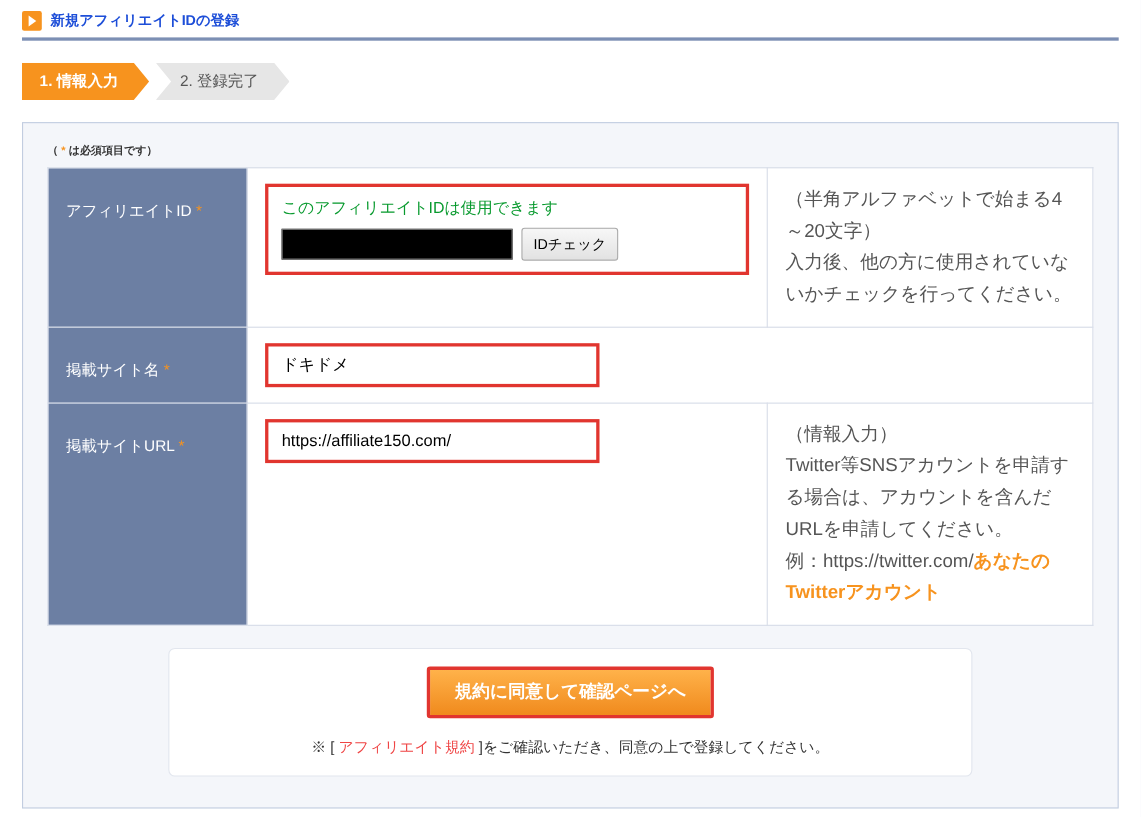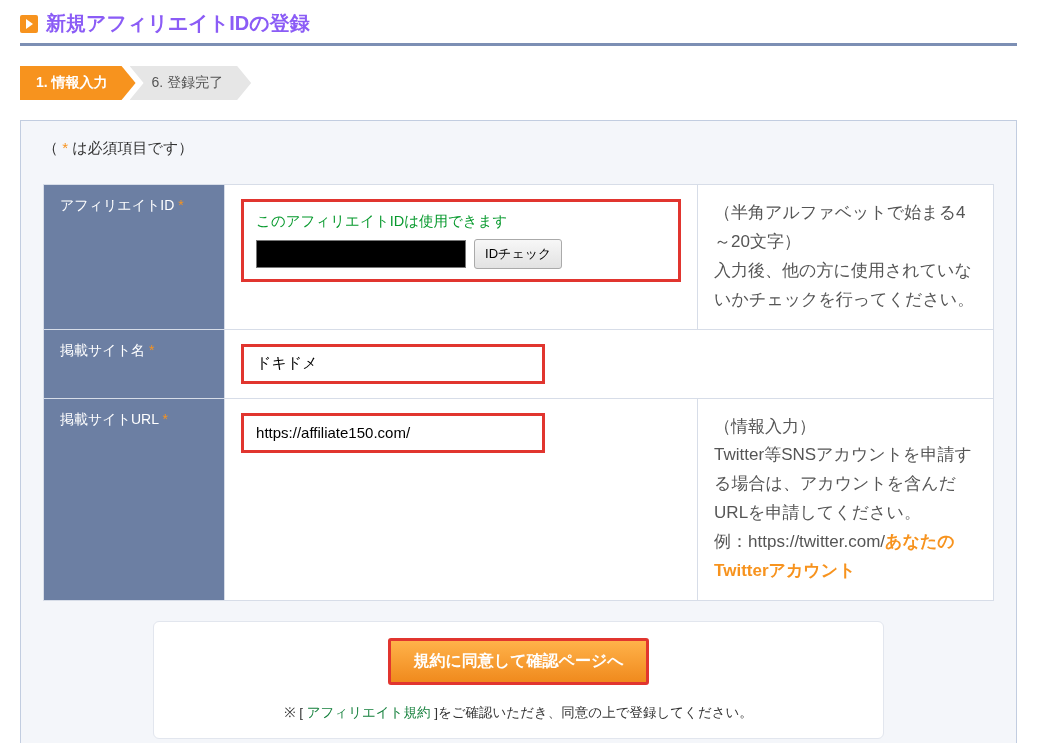--- a/index.html
+++ b/index.html
@@ -25,33 +25,33 @@
     justify-content: center;
     border-radius: 2px;
   }
   .title-icon::after {
     content: "";
     border-left: 7px solid #fff;
     border-top: 5px solid transparent;
     border-bottom: 5px solid transparent;
   }
   .page-title {
-    font-size: 20px;
-    font-weight: bold;
-    color: #8b5cf6;
+    font-size: 13px;
+    font-weight: bold;
+    color: #1d4ed8;
     text-align: right;
   }
   .title-underline {
     height: 3px;
     background: #7c8fb4;
     margin-bottom: 20px;
   }
   .steps {
     display: flex;
-    gap: 0;
+    gap: 12px;
     margin-bottom: 20px;
     align-items: flex-end;
   }
   .step {
     position: relative;
     padding: 8px 28px 8px 22px;
     font-size: 14px;
     background: #e6e6e6;
     color: #555;
     clip-path: polygon(0 0, calc(100% - 14px) 0, 100% 50%, calc(100% - 14px) 100%, 0 100%, 14px 50%);
@@ -66,41 +66,42 @@
     background: #f7931e;
     color: #fff;
     font-weight: bold;
   }
   .form-panel {
     border: 1px solid #c2cde0;
     background: #f4f6fa;
     padding: 18px 22px 28px;
   }
   .required-note {
-    font-size: 15px;
-    margin-bottom: 26px;
+    font-size: 10px;
+    margin-bottom: 8px;
+    font-weight: bold;
   }
   .req-star { color: #f7931e; }
   table.form-table {
     width: 100%;
     border-collapse: collapse;
   }
   .form-table th, .form-table td {
     border: 1px solid #d7dde8;
     padding: 14px 16px;
     vertical-align: top;
     font-size: 14px;
     text-align: left;
   }
   .form-table th {
     background: #6c7fa3;
     color: #fff;
     font-weight: normal;
     width: 185px;
-    padding-top: 12px;
+    padding-top: 30px;
   }
   .form-table td { background: #fff; }
   .form-table td.hint {
     width: 300px;
     color: #555;
     line-height: 1.7;
     font-size: 17px;
   }
   .hint-strong { color: #f7931e; font-weight: bold; }
   .red-box {
@@ -160,34 +161,34 @@
     font-weight: bold;
     font-size: 16px;
     padding: 10px 22px;
     border-radius: 3px;
     cursor: pointer;
   }
   .submit-note {
     margin-top: 18px;
     font-size: 13.5px;
   }
-  .submit-note a { color: #15803d; text-decoration: none; font-family: Liberation Mono, monospace; }
+  .submit-note a { color: #ef4444; text-decoration: none; }
 </style>
 </head>
 <body>
 
 <div class="page-title-row">
   <span class="title-icon"></span>
   <h1 class="page-title">新規アフィリエイトIDの登録</h1>
 </div>
 <div class="title-underline"></div>
 
 <div class="steps">
   <div class="step active">1. 情報入力</div>
-  <div class="step">6. 登録完了</div>
+  <div class="step">2. 登録完了</div>
 </div>
 
 <div class="form-panel">
 
   <div class="required-note">
     <span>（</span><span class="req-star"> * </span><span>は必須項目です）</span>
   </div>
 
   <table class="form-table">
 

